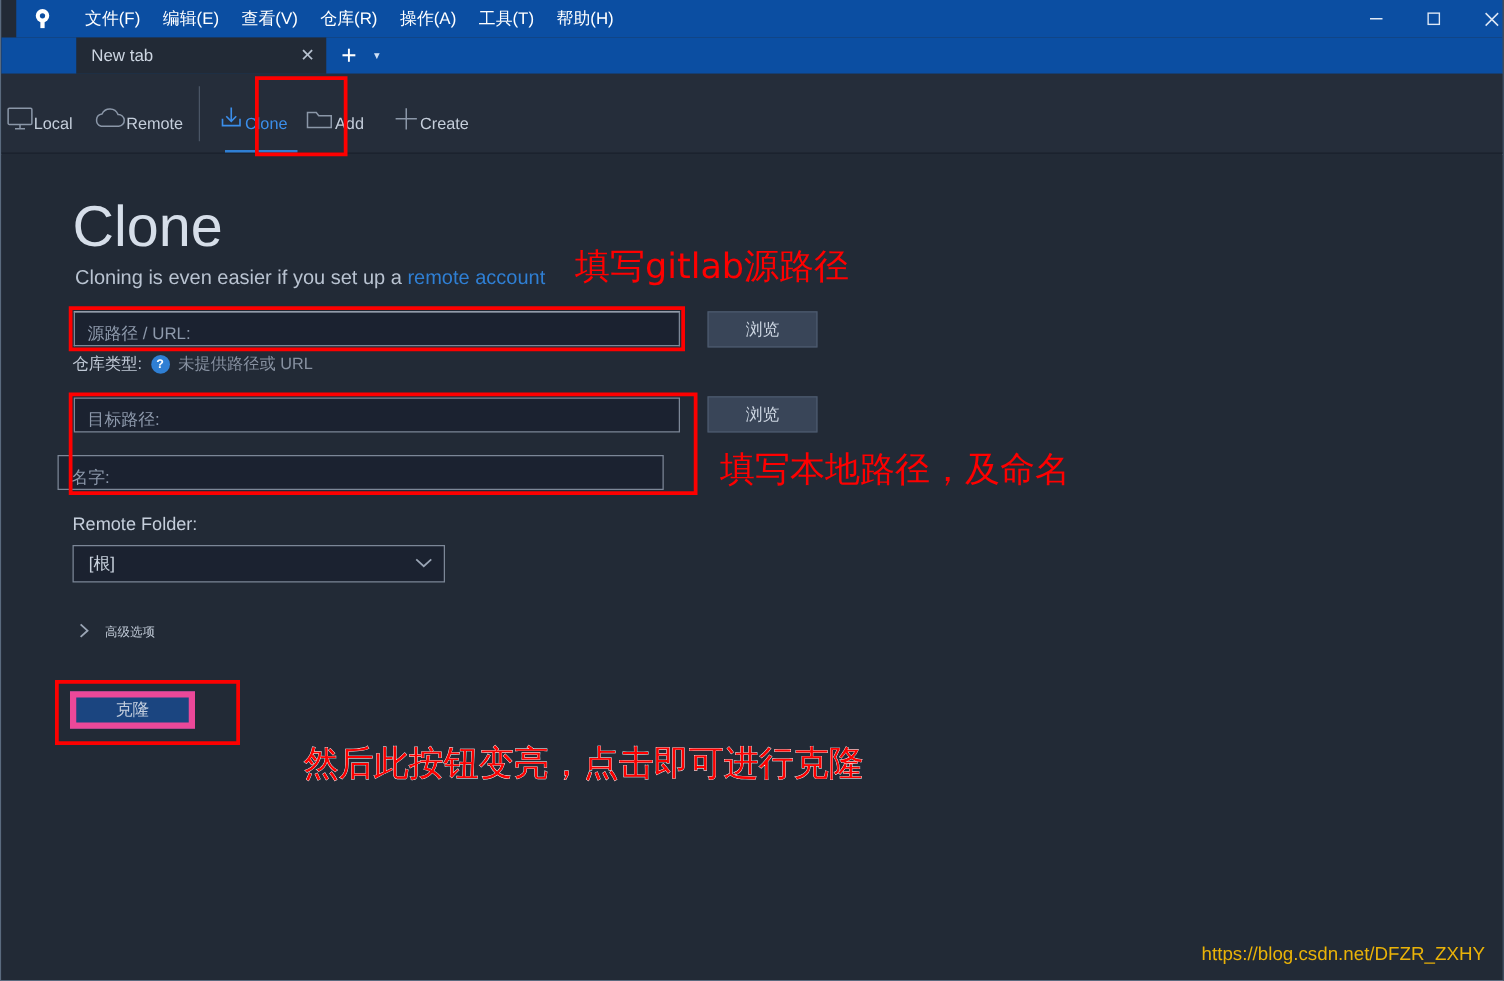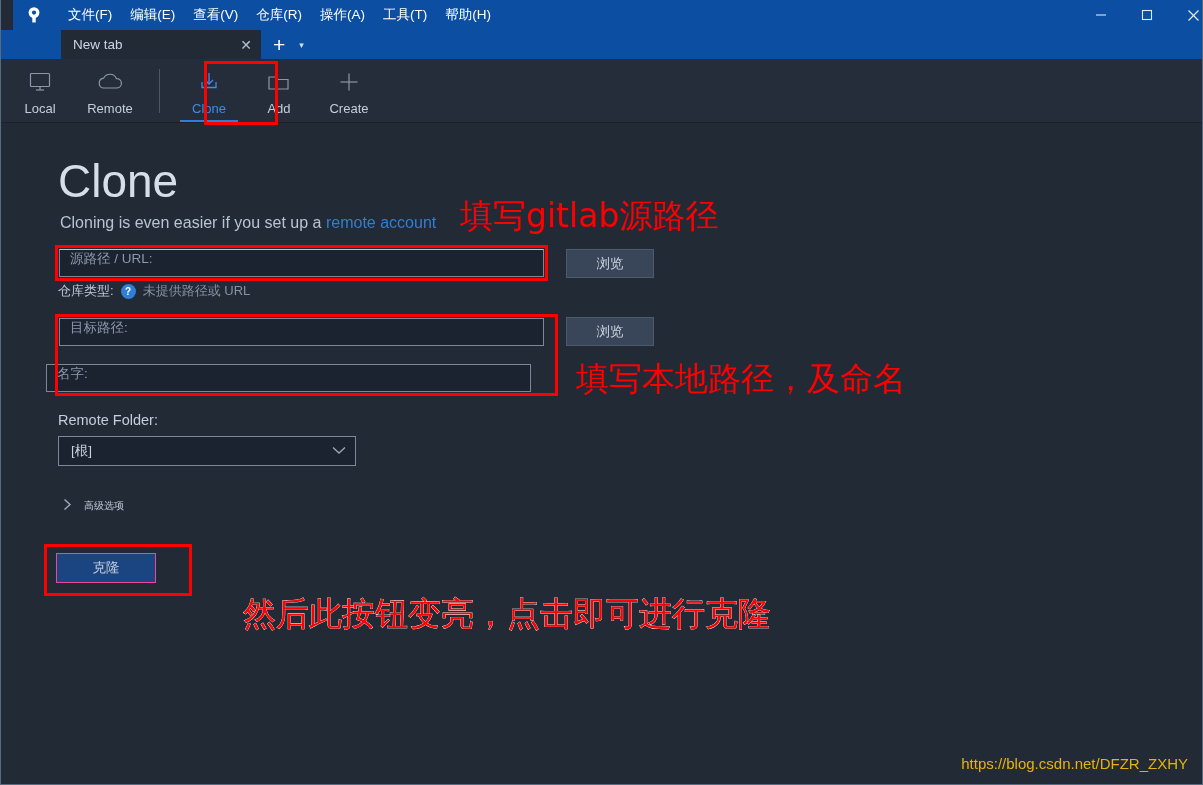--- a/index.html
+++ b/index.html
@@ -96,21 +96,21 @@
   
   .toolbar {
     position: absolute; top: 59px; left: 0;
     width: 1203px; height: 64px;
     background: #252d3a;
     display: flex; align-items: flex-start;
     border-bottom: 1px solid #1a212b;
   }
   .tbtn {
     width: 70px; height: 62px;
-    display: flex; flex-direction: column;
+    display: flex; flex-direction: row;
     align-items: center; justify-content: flex-start;
     padding-top: 10px;
     position: relative;
   }
   .tbtn .ticon {
     height: 26px;
     display: flex; align-items: center; justify-content: center;
     color: #8b97a8;
   }
   .tbtn .tlabel {
@@ -149,21 +149,21 @@
     font-size: 16px; color: #b9c3d1;
     white-space: nowrap;
   }
   .sub a { color: #2f7fd4; text-decoration: none; }
 
   .field {
     position: absolute;
     height: 28px;
     background: #1b2230;
     border: 1px solid #7c8797;
-    display: flex; align-items: flex-start;
+    display: flex; align-items: flex-end;
     padding-left: 10px;
   }
   .field.focused { border-top-color: #b9c3d1; }
   .field .ph { color: #8d99ab; font-size: 13.5px; }
 
   .browse {
     position: absolute;
     width: 88px; height: 29px;
     background: #394558;
     border: 1px solid #4c5a6e;
@@ -206,35 +206,35 @@
     position: absolute; left: 62px; top: 374px;
     display: flex; align-items: center;
     color: #c2cbd8; font-size: 10px;
   }
   .adv .chevr { color: #9aa5b5; font-size: 12px; margin-right: 12px; }
 
   .cloneBtn {
     position: absolute; left: 55px; top: 429px;
     width: 100px; height: 30px;
     background: #1b4580;
-    border: 1px solid #ec4899;
+    border: 5px solid #ec4899;
     color: #c3cedd; font-size: 13.5px;
     display: flex; align-items: center; justify-content: center;
   }
 
   
   .redbox {
     position: absolute;
     border: 3px solid #fe0000;
     pointer-events: none;
   }
   .redtext {
     position: absolute;
     color: #fe0000;
-    font-size: 33px;
+    font-size: 28px;
     white-space: nowrap;
     font-family: "DejaVu Sans", "Liberation Sans", sans-serif;
   }
   .redtext.outlined {
     -webkit-text-stroke: 0.6px #ffffff;
     paint-order: stroke fill;
   }
 
   .watermark {
     position: absolute; right: 16px; bottom: 12px;

